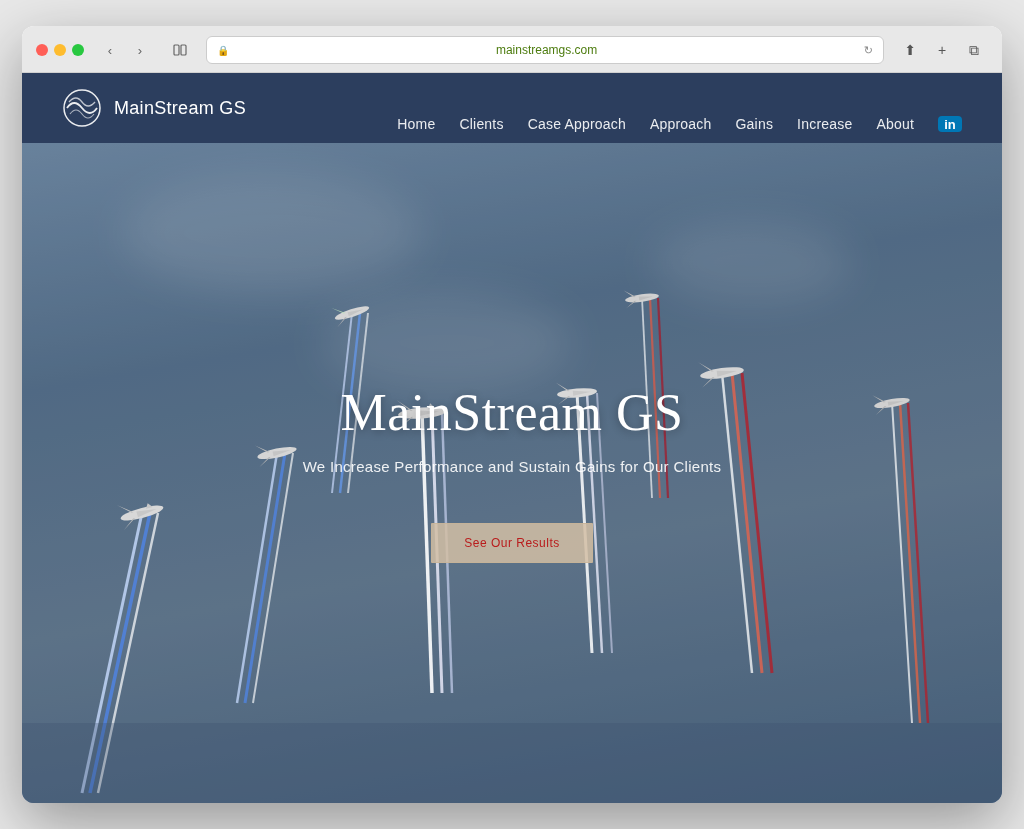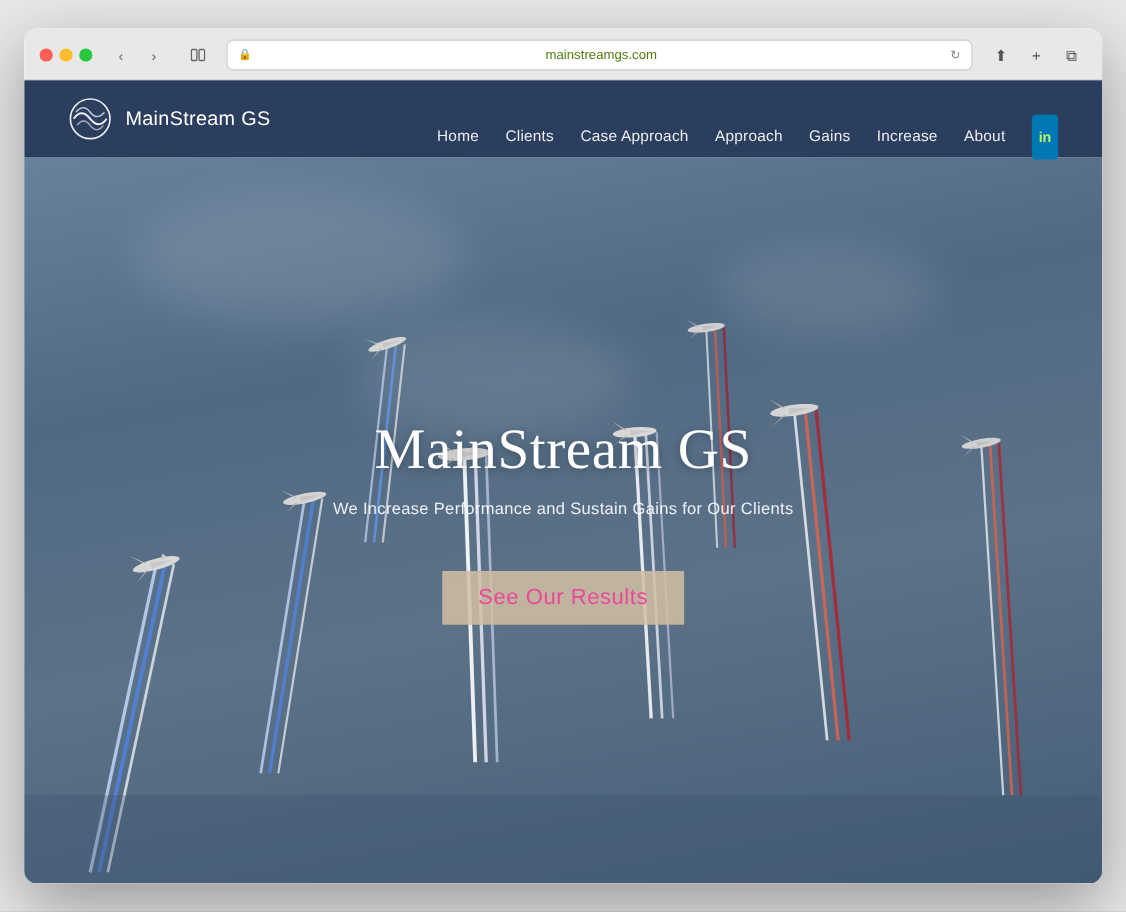--- a/index.html
+++ b/index.html
@@ -169,26 +169,26 @@
 
     .nav-links a {
       color: rgba(255,255,255,0.9);
       text-decoration: none;
       font-size: 14px;
       letter-spacing: 0.2px;
       cursor: pointer;
     }
 
     .linkedin-icon {
-      color: #bef264;
+      color: #ffffff;
       font-size: 16px;
       font-weight: bold;
       background: #0077b5;
       width: 24px;
-      height: 41px;
+      height: 16px;
       border-radius: 4px;
       display: flex;
       align-items: center;
       justify-content: center;
       font-size: 13px;
       cursor: pointer;
     }
 
     
     .hero {
@@ -252,23 +252,23 @@
       color: rgba(255,255,255,0.9);
       margin-bottom: 48px;
       font-weight: 300;
       letter-spacing: 0.3px;
     }
 
     .cta-button {
       display: inline-block;
       padding: 12px 32px;
       background: rgba(210, 190, 165, 0.85);
-      color: #ec4899;
+      color: #b91c1c;
       text-decoration: none;
-      font-size: 20px;
+      font-size: 12px;
       letter-spacing: 0.5px;
       border: 1px solid rgba(200, 180, 150, 0.7);
       cursor: pointer;
       border-radius: 1px;
       transition: background 0.2s;
     }
   </style>
 </head>
 <body>
 

